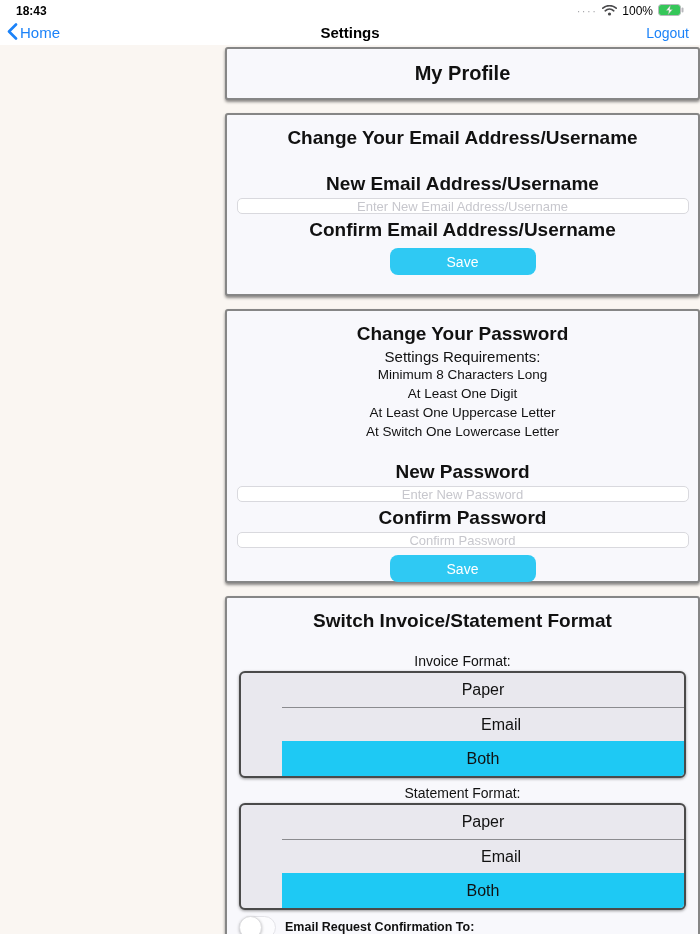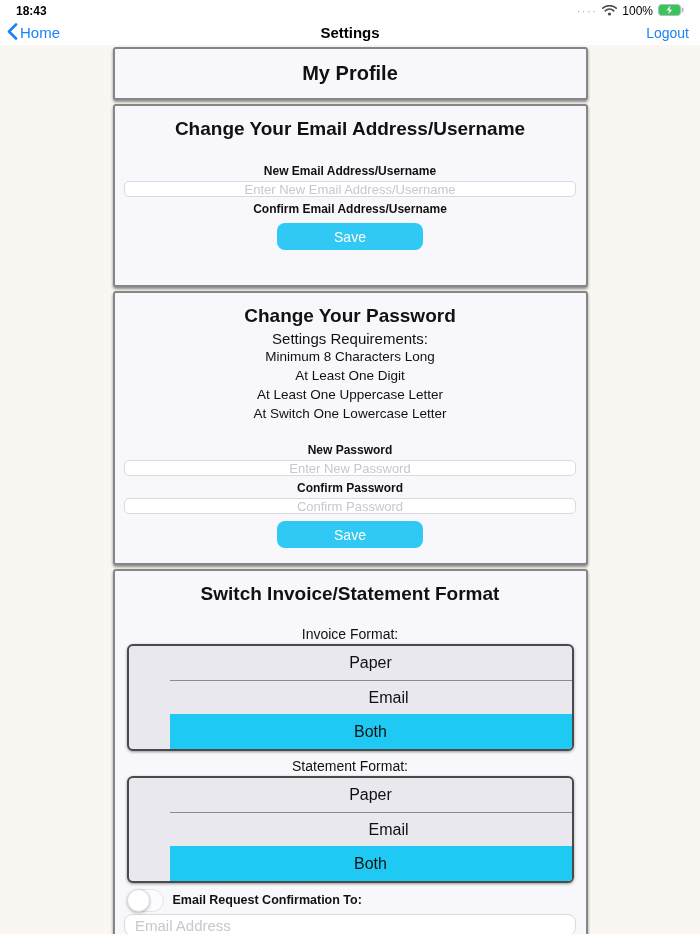--- a/index.html
+++ b/index.html
@@ -13,29 +13,29 @@
   .sb-dots { font-size:11px; color:#a6a6aa; letter-spacing:1.5px; line-height:10px; }
   .sb-batt-text { font-size:12px; color:#000; }
 
   
   .navbar { height:25px; background:#fff; position:relative; display:flex; align-items:center; justify-content:center; flex:0 0 auto; }
   .nav-back { position:absolute; left:7px; top:0; height:100%; display:flex; align-items:center; gap:2px; color:#1b82f8; font-size:15px; cursor:pointer; text-decoration:none; }
   .nav-title { font-size:15px; font-weight:700; color:#000; }
   .nav-logout { position:absolute; right:11px; top:0; height:100%; display:flex; align-items:center; color:#1b82f8; font-size:14px; cursor:pointer; text-decoration:none; }
 
   
-  .content { flex:1; display:flex; flex-direction:column; align-items:center; overflow:hidden; }
+  .content { flex:1; display:flex; flex-direction:column; align-items:flex-end; overflow:hidden;gap:9px; }
   .card { width:475px; background:#f8f8fc; border:2px solid #868686; border-radius:3px; box-shadow:0 2px 3px rgba(0,0,0,0.45); text-align:center; flex:0 0 auto; }
 
   .card-profile { height:53px; margin-top:2px; display:flex; align-items:center; justify-content:center; }
   .profile-title { font-size:20px; font-weight:700; color:#111; }
 
   .card-email { height:183px; margin-top:4px; padding-top:12px; }
   .card-title { font-size:19px; font-weight:700; color:#111; }
-  .field-label { font-size:12px; font-weight:600; color:#111; }
+  .field-label { font-size:19px; font-weight:600; color:#111; }
   .lbl-1 { margin-top:24px; }
   .lbl-2 { margin-top:5px; }
   .text-input { display:block; width:452px; height:16px; margin:3px auto 0; background:#fff; border:1px solid #d9d9de; border-radius:5px; text-align:center; font-size:13px; color:#333; outline:none; }
   .text-input::placeholder { color:#c7c7cd; }
   .save-btn { display:block; width:146px; height:27px; margin:7px auto 0; background:#2fc9f3; border:none; border-radius:8px; color:#fff; font-size:14px; cursor:pointer; }
 
   .card-password { height:274px; margin-top:4px; padding-top:12px; }
   .req-title { font-size:15px; color:#111; margin-top:3px; }
   .req-line { font-size:13.5px; color:#111; line-height:19px; }
   .pw-lbl-1 { margin-top:20px; }

